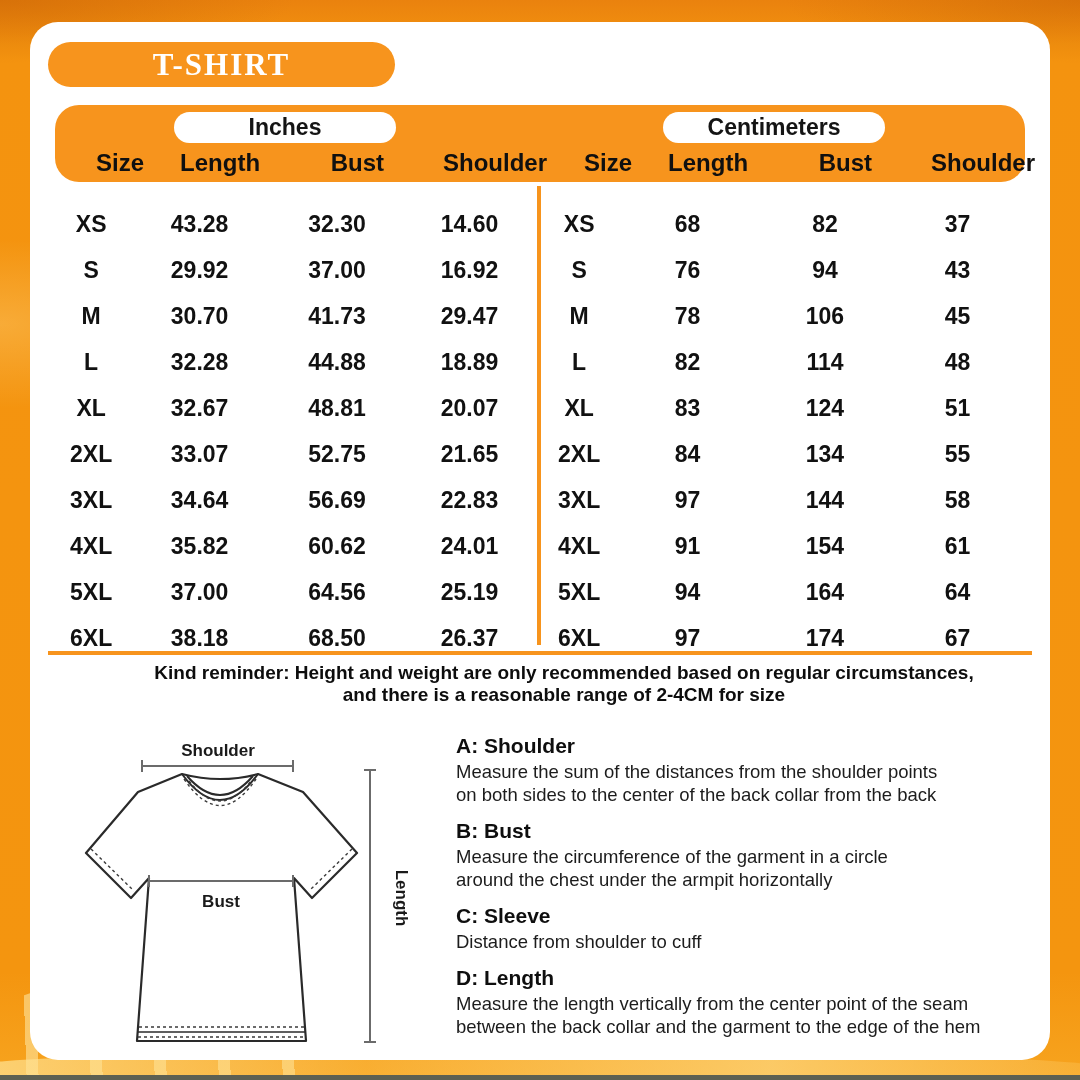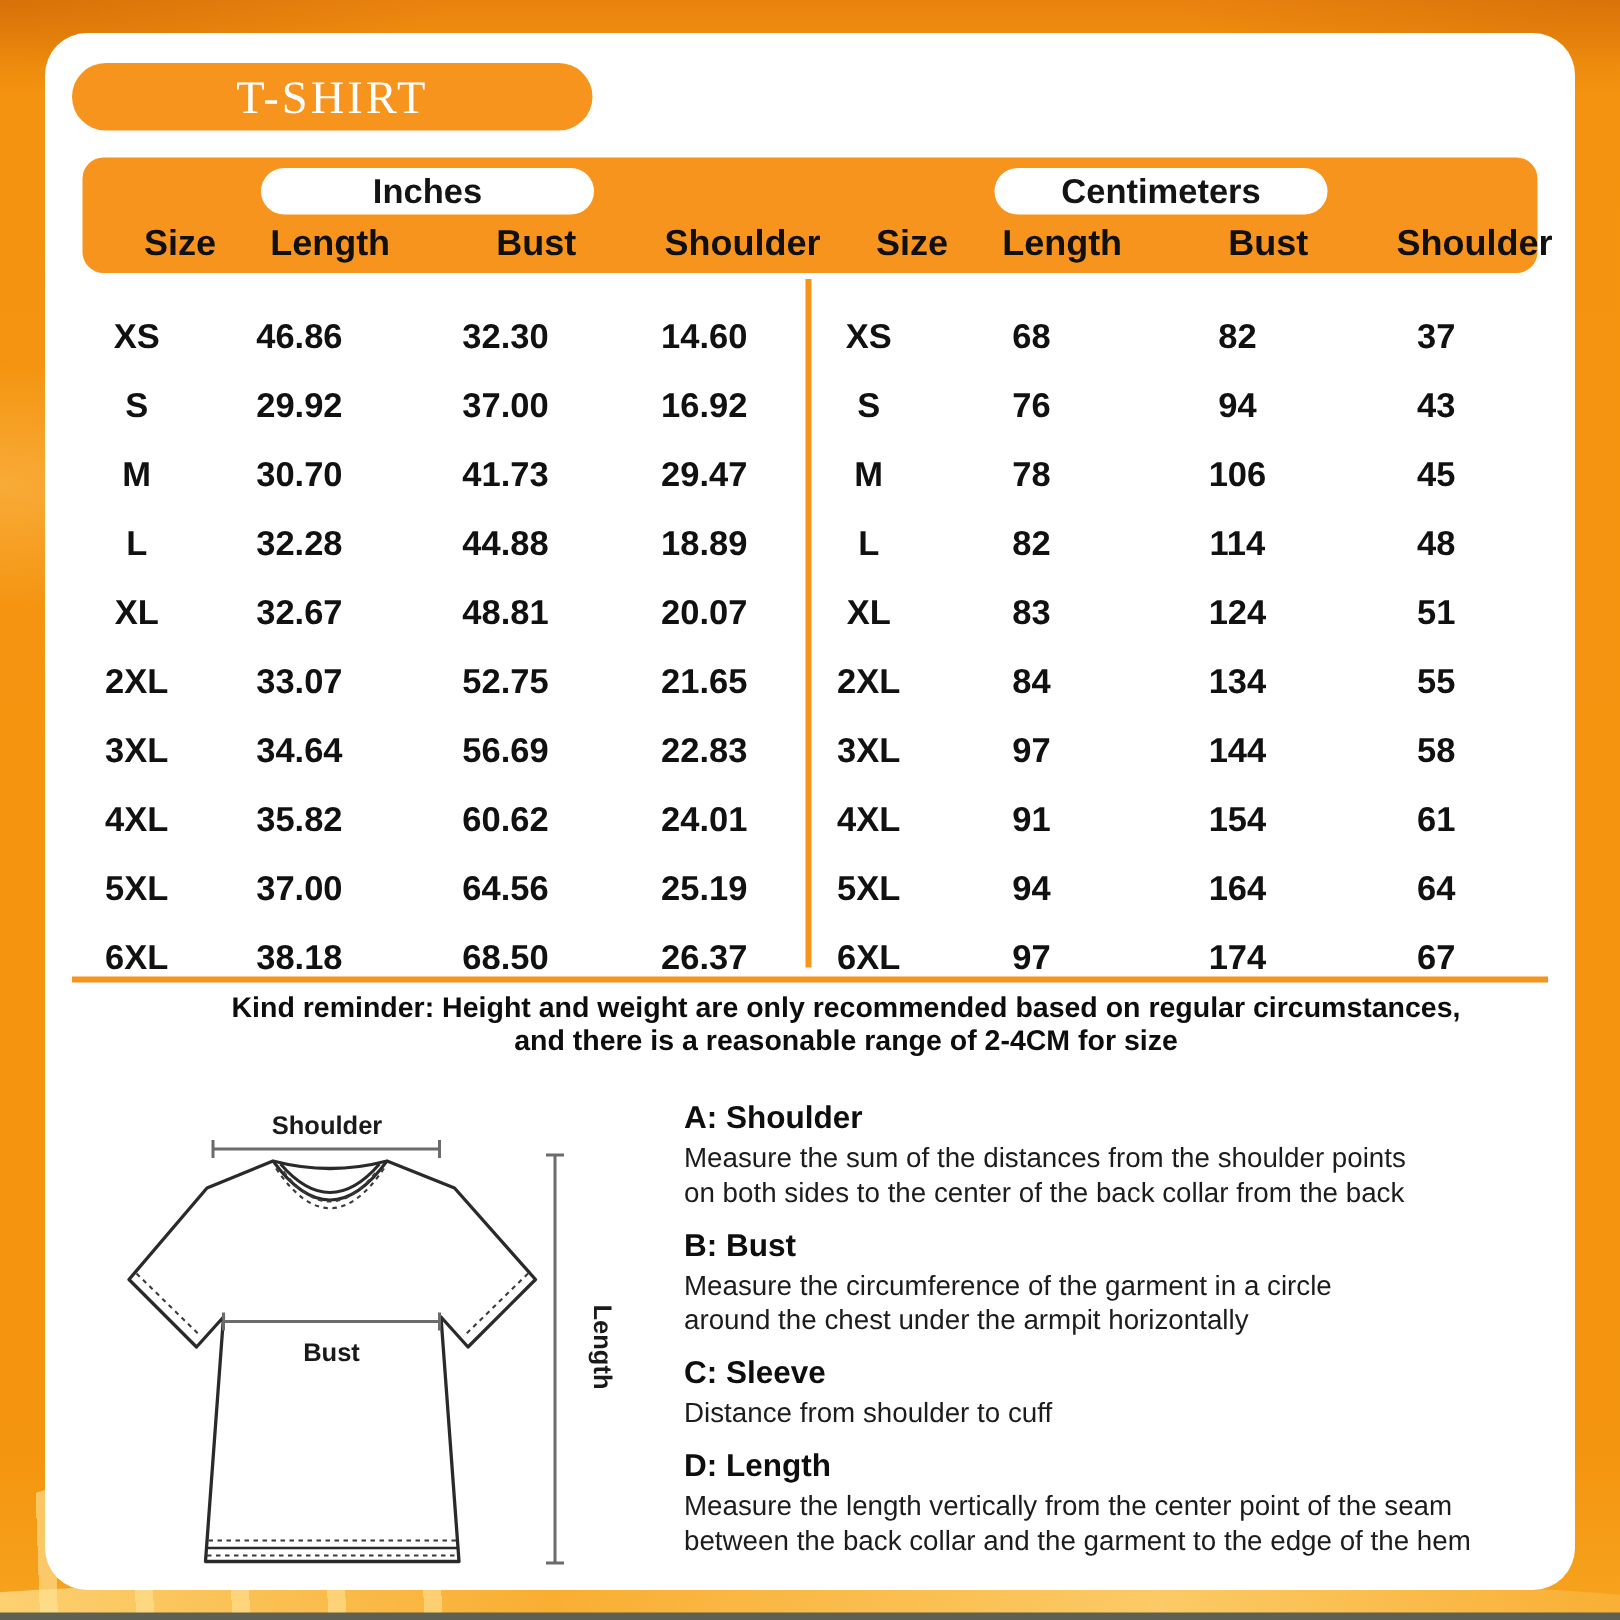--- a/index.html
+++ b/index.html
@@ -24,25 +24,25 @@
   }
   .bottom-strip{position:absolute;left:0;right:0;bottom:0;height:5px;background:#5d6052;}
 
   .card{
     position:absolute;left:30px;top:22px;width:1020px;height:1038px;
     background:#ffffff;border-radius:28px;
   }
   .badge{
     position:absolute;left:18px;top:20px;width:347px;height:45px;border-radius:23px;
     background:var(--orange);color:#ffffff;
-    font-family:"Liberation Serif", serif;font-weight:normal;font-size:31px;letter-spacing:2px;
+    font-family:"Liberation Serif", serif;font-weight:bold;font-size:31px;letter-spacing:2px;
     display:flex;align-items:center;justify-content:center;
   }
   .band{
-    position:absolute;left:25px;top:83px;width:970px;height:77px;border-radius:14px;
+    position:absolute;left:25px;top:83px;width:970px;height:77px;border-radius:24px;
     background:var(--orange);
   }
   .pill{
     position:absolute;top:7px;height:31px;width:222px;border-radius:16px;background:#ffffff;
     color:#141414;font-weight:bold;font-size:23px;
     display:flex;align-items:center;justify-content:center;
   }
   .pill-inches{left:119px;}
   .pill-cm{left:608px;}
   .cols{position:absolute;top:42px;width:482px;height:32px;display:grid;grid-template-columns:15% 30% 27% 28%;align-items:center;}
@@ -96,21 +96,21 @@
       <span>Length</span>
       <span>Bust</span>
       <span>Shoulder</span>
     </div>
   </div>
 
   <div class="tbody tbody-left">
 
       <div class="trow">
         <span class="cell">XS</span>
-        <span class="cell">46.86</span>
+        <span class="cell">43.28</span>
         <span class="cell">32.30</span>
         <span class="cell">14.60</span>
       </div>
 
       <div class="trow">
         <span class="cell">S</span>
         <span class="cell">29.92</span>
         <span class="cell">37.00</span>
         <span class="cell">16.92</span>
       </div>

